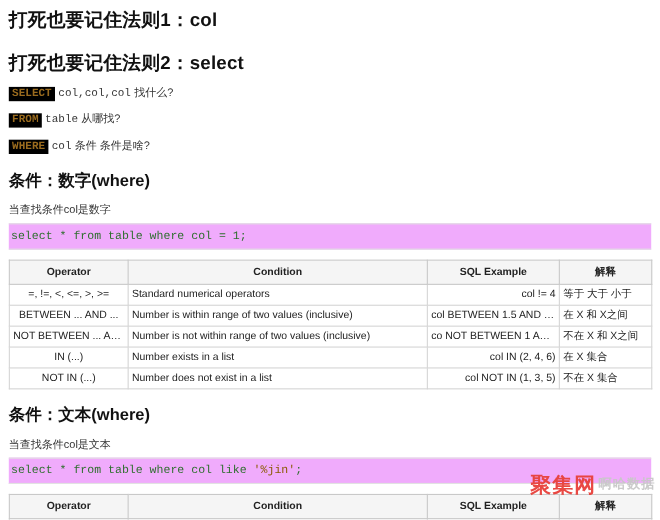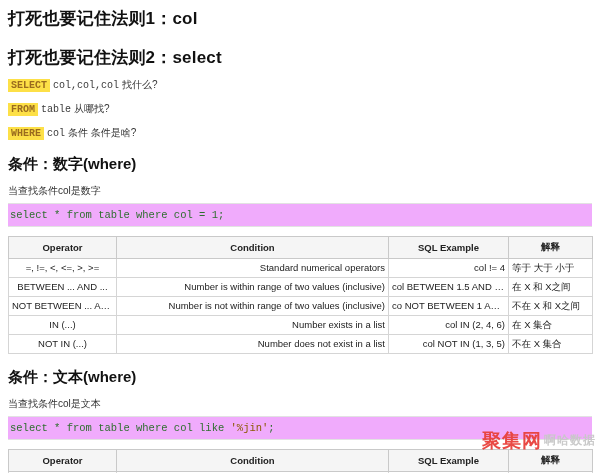--- a/index.html
+++ b/index.html
@@ -38,21 +38,21 @@
     margin: 14px 0 0 8px;
     color: #111;
   }
   .sql-line {
     margin: 8px 0 0 8px;
     font-size: 10.5px;
     color: #333;
     line-height: 14px;
   }
   .kw {
-    background: #fde047;
+    background: #000000;
     color: #9a6b1e;
     font-weight: bold;
     font-family: "Liberation Mono", monospace;
     font-size: 10px;
     padding: 1px 3px;
     margin-right: 3px;
   }
   .mono {
     font-family: "Liberation Mono", monospace;
     font-size: 10px;
@@ -104,21 +104,21 @@
     font-size: 9.5px;
     line-height: 12px;
     white-space: nowrap;
     overflow: hidden;
     text-overflow: ellipsis;
   }
   table.grid td.op {
     text-align: center;
   }
   table.grid td.cond {
-    text-align: right;
+    text-align: left;
   }
   table.grid td.ex {
     text-align: right;
   }
   table.grid td.cn {
     text-align: left;
   }
   col.c1 { width: 108px; }
   col.c2 { width: 272px; }
   col.c3 { width: 120px; }

